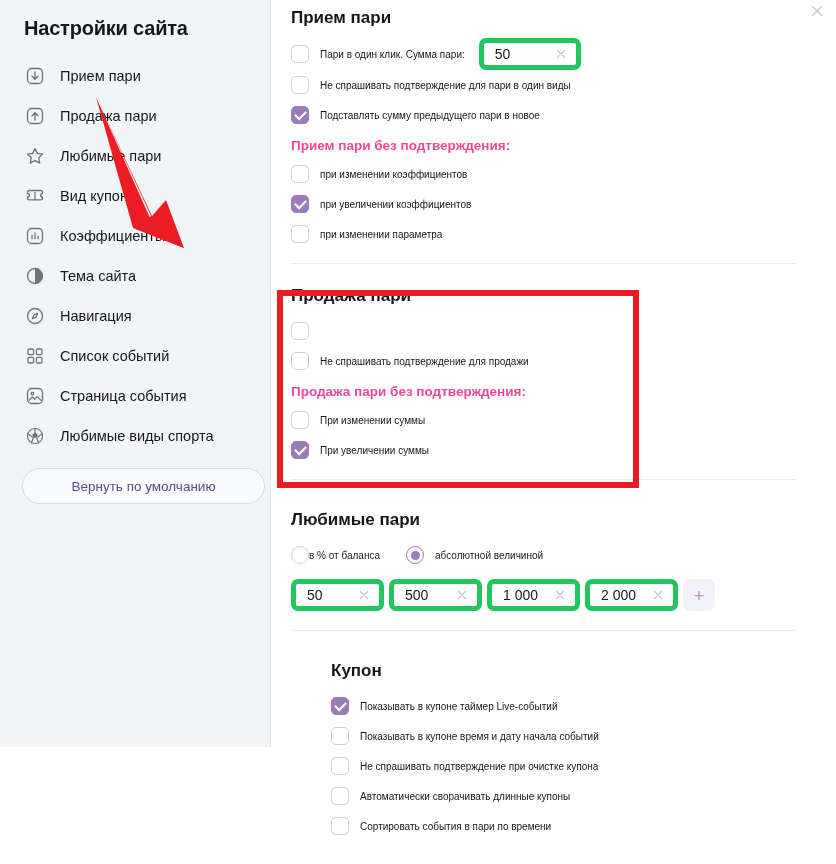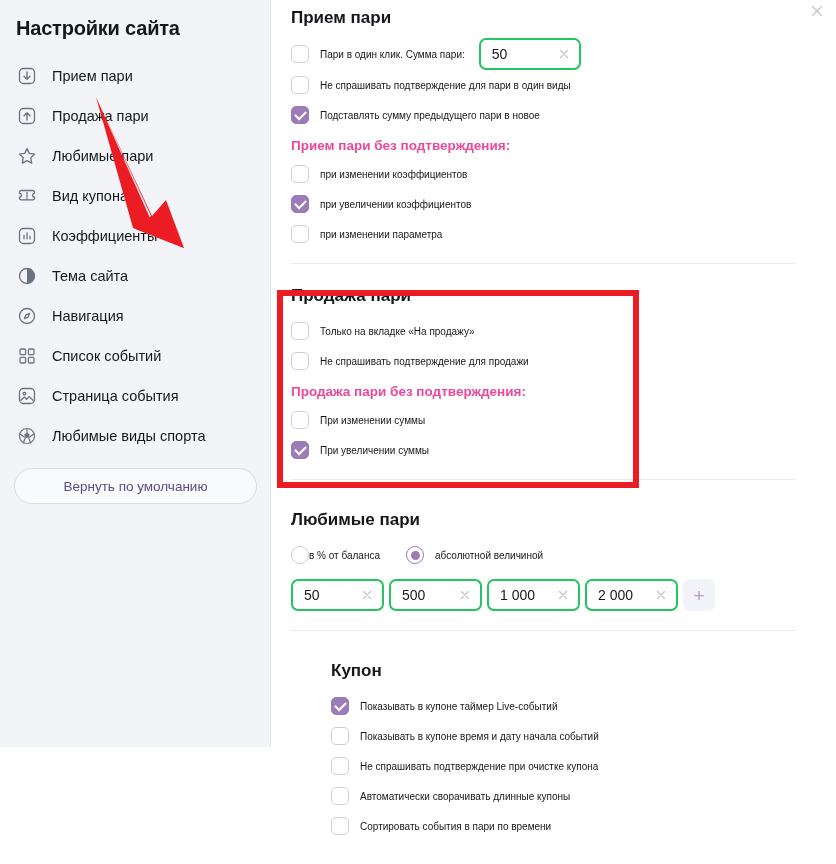--- a/index.html
+++ b/index.html
@@ -9,21 +9,21 @@
     background: #ffffff;
     overflow: hidden;
   }
   #app { position: relative; width: 836px; height: 864px; display: flex; }
 
   
   .sidebar {
     width: 271px; height: 747px;
     background: #f3f4f7;
     border-right: 1px solid #e3e5ea;
-    padding: 0 8px;
+    padding: 0 16px;
     position: relative;
     flex: 0 0 271px;
   }
   .sidebar-title {
     font-size: 20px; font-weight: bold; color: #16171c;
     padding: 17px 0 0 8px; letter-spacing: -0.2px;
   }
   .nav { margin-top: 16px; }
   .nav-item {
     display: flex; align-items: center; gap: 14px;
@@ -98,21 +98,21 @@
     display: flex; align-items: center; justify-content: center;
   }
   .rb.checked { border-color: #9b7cb8; }
   .rb.checked::after {
     content: ""; width: 9px; height: 9px; border-radius: 50%;
     background: #9b7cb8;
   }
 
   
   .inp {
-    height: 32px; border: 2px solid #22c55e; border-radius: 7px;
+    height: 32px; border: 5px solid #22c55e; border-radius: 7px;
     background: #fff; display: flex; align-items: center;
     padding: 0 8px 0 11px; gap: 6px;
   }
   .inp .val { font-size: 14px; color: #16171c; flex: 1; white-space: nowrap; }
   .inp .clear {
     width: 14px; height: 14px; color: #c0c4ce; cursor: pointer; flex: 0 0 14px;
   }
   .inp-betsum { width: 102px; margin-left: 3px; }
   .amt { width: 93px; }
   .add-btn {
@@ -314,21 +314,20 @@
       </div>
 
       <div class="divider"></div>
     </div>
 
     <div class="section sec-prodazha">
       <div class="section-title">Продажа пари</div>
 
       <div class="row">
         <span class="cb"></span>
-        <span class="row-label">Только на вкладке «На продажу»</span>
       </div>
       <div class="row">
         <span class="cb"></span>
         <span class="row-label">Не спрашивать подтверждение для продажи</span>
       </div>
 
       <div class="sub-title">Продажа пари без подтверждения:</div>
 
       <div class="row">
         <span class="cb"></span>

